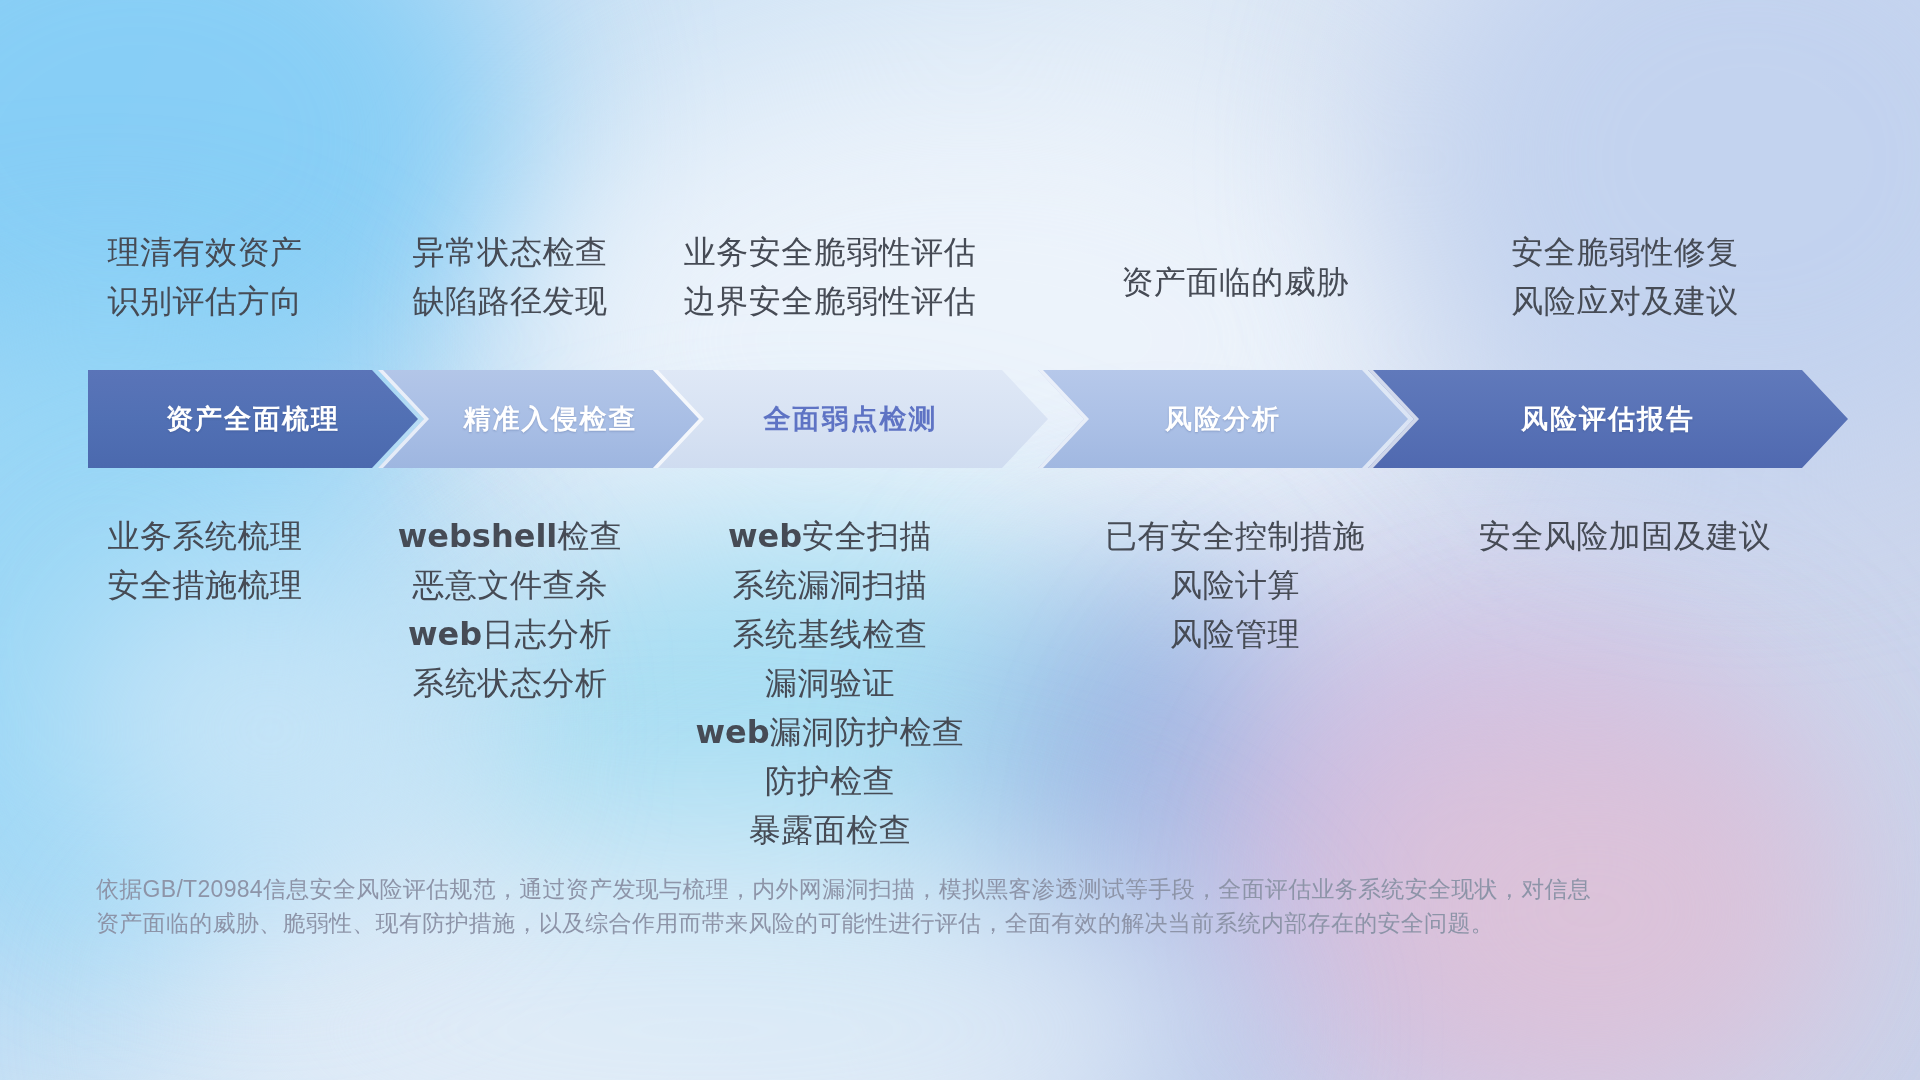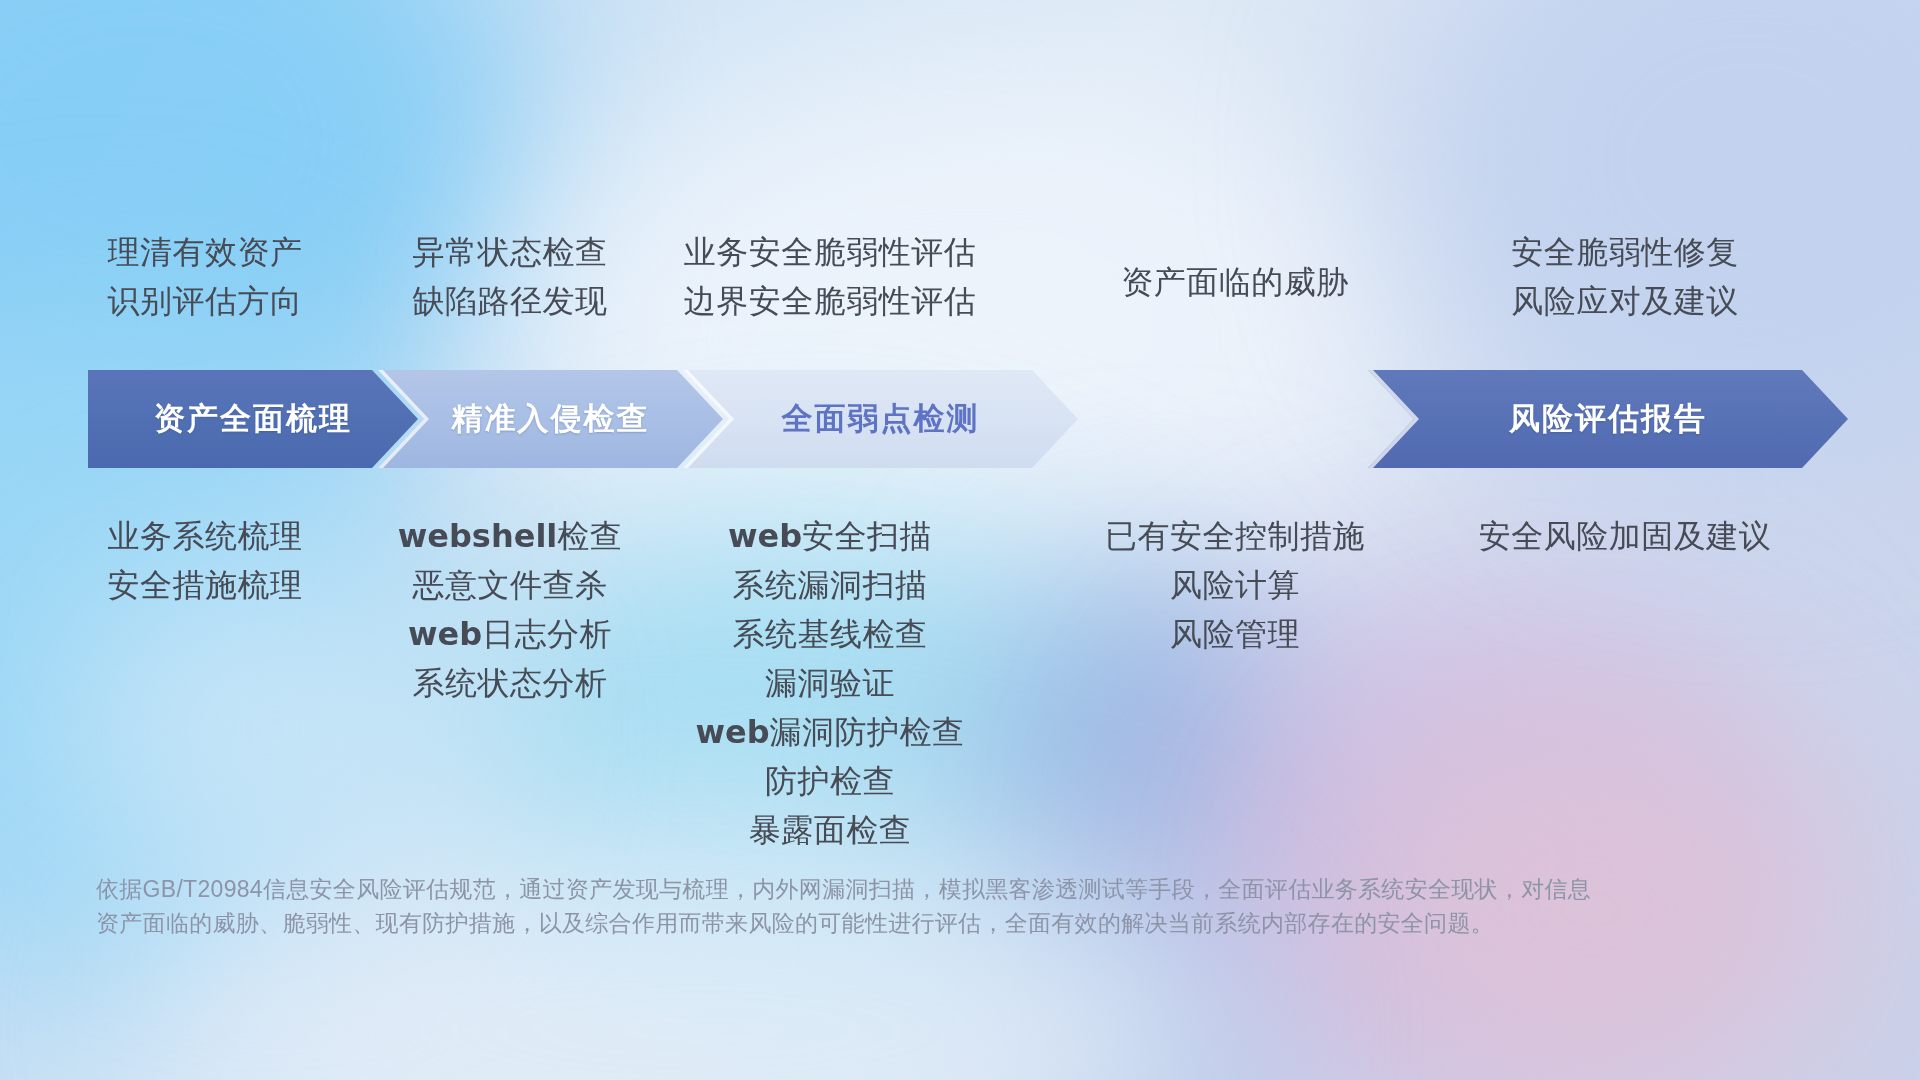--- a/index.html
+++ b/index.html
@@ -143,32 +143,32 @@
   .chev {
     position: absolute;
     top: 0;
     height: 98px;
     display: flex;
     align-items: center;
     justify-content: center;
     box-sizing: border-box;
   }
   .chev-label {
-    font-size: 31px;
+    font-size: 27px;
     font-weight: 700;
     letter-spacing: 2px;
     position: relative;
     z-index: 3;
     white-space: nowrap;
   }
 
   
   #chev1 { left: 0px;    width: 330px; }
   #chev2 { left: 290px;  width: 345px; }
-  #chev3 { left: 595px;  width: 395px; }
+  #chev3 { left: 565px;  width: 395px; }
   #chev4 { left: 950px;  width: 370px; }
   #chev5 { left: 1280px; width: 480px; }
 
   .chev .shape {
     position: absolute;
     inset: 0;
     z-index: 1;
   }
   
   #chev1 .shape {
@@ -271,20 +271,25 @@
     <div class="chev" id="chev2">
       <div class="shape"></div>
       <div class="edge"></div>
       <span class="chev-label c-white">精准入侵检查</span>
     </div>
     <div class="chev" id="chev3">
       <div class="shape"></div>
       <div class="edge"></div>
       <span class="chev-label c-blue">全面弱点检测</span>
     </div>
+    <div class="chev" id="chev4">
+      <div class="shape"></div>
+      <div class="edge"></div>
+      <span class="chev-label c-white">风险分析</span>
+    </div>
     <div class="chev" id="chev5">
       <div class="shape"></div>
       <div class="edge"></div>
       <span class="chev-label c-white">风险评估报告</span>
     </div>
   </div>
 
   <div class="columns">
     <div class="col col-bot" id="col1b" style="left: 40px; width: 330px;">
         <div class="item">业务系统梳理</div>

